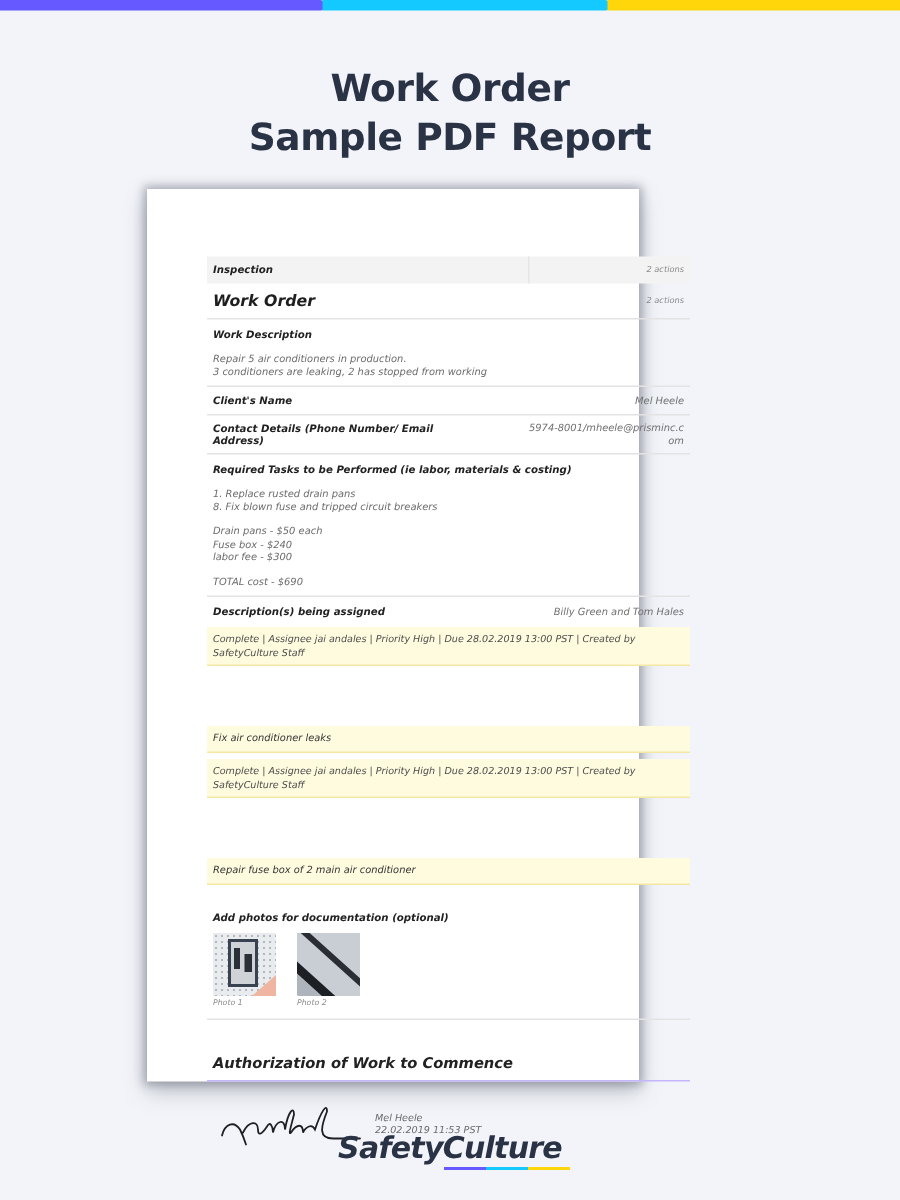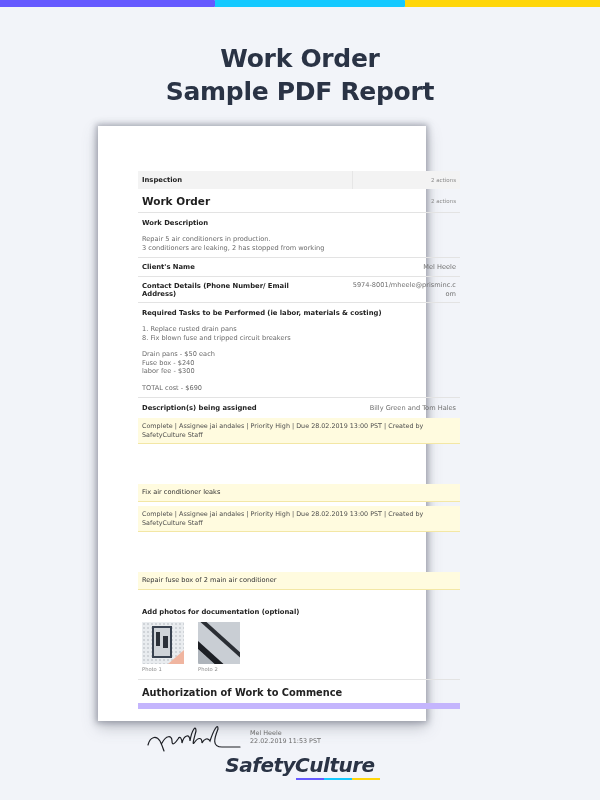--- a/index.html
+++ b/index.html
@@ -19,20 +19,21 @@
     .hero-title {
       position: absolute; top: 42px; left: 0; width: 600px;
       text-align: center; font-family: "DejaVu Sans", sans-serif; font-weight: bold;
       font-size: 25px; line-height: 33px; color: #2a3345; letter-spacing: -0.3px;
     }
 
     .paper {
       position: absolute; left: 98px; top: 126px; width: 328px; height: 595px;
       background: #ffffff;
       box-shadow: 0 0 6px 2px rgba(90,95,110,0.45), 0 6px 14px rgba(90,95,110,0.35);
+      font-style: italic;
     }
     .content {
       position: absolute; left: 40px; top: 45px; width: 322px;
       font-size: 7px; color: #333;
     }
     .row { border-bottom: 1px solid #e3e3e3; display: flex; justify-content: space-between; align-items: center; }
     .insp-row {
       background: #f3f3f3; height: 18px; padding: 0 4px;
       border-bottom: none; position: relative;
     }
@@ -59,21 +60,21 @@
     .p1 .panel { position: absolute; left: 10px; top: 4px; width: 20px; height: 32px; border: 2px solid #394250; background: #cfd3d8; }
     .p1 .inner1 { position: absolute; left: 14px; top: 10px; width: 4px; height: 14px; background: #2b3038; }
     .p1 .inner2 { position: absolute; left: 21px; top: 14px; width: 5px; height: 12px; background: #2b3038; }
     .p1 .dots { position: absolute; left: 0; top: 0; width: 42px; height: 42px;
       background-image: radial-gradient(#9aa0a8 0.6px, transparent 0.8px); background-size: 4px 4px; opacity: 0.7; }
     .p1 .corner { position: absolute; right: 0; bottom: 0; width: 16px; height: 14px; background: #f0b5a0; clip-path: polygon(100% 0, 100% 100%, 0 100%); }
     .p2 { background: #c9ced4; }
     .p2 .band1 { position: absolute; left: -10px; top: 10px; width: 70px; height: 6px; background: #1c1f24; transform: rotate(42deg); transform-origin: left top; }
     .p2 .band2 { position: absolute; left: 4px; top: -4px; width: 70px; height: 4px; background: #2a2e34; transform: rotate(42deg); transform-origin: left top; }
     .p2 .band3 { position: absolute; left: -6px; top: 22px; width: 70px; height: 10px; background: #aeb4bb; transform: rotate(42deg); transform-origin: left top; }
-    .section-h { font-size: 9.8px; font-weight: bold; color: #222; padding: 7px 4px 5px 4px; border-bottom: 6px solid #c4b5fd; }
+    .section-h { font-size: 9.8px; font-weight: bold; color: #222; padding: 7px 4px 5px 4px; border-bottom: 1px solid #c4b5fd; margin-top: 17px; }
     .sig-block { padding: 6px 4px 0 4px; }
     .sig-area { display: flex; align-items: center; margin-top: 6px; }
     .sig-meta { margin-left: 8px; color: #6b6b6b; font-size: 6.4px; line-height: 8px; }
 
     .logo {
       position: absolute; top: 753px; left: 0; width: 600px; text-align: center;
       font-family: "DejaVu Sans", sans-serif; font-weight: bold; font-style: italic;
       font-size: 20px; color: #2a3345; letter-spacing: -0.5px;
     }
     .logo-bar { position: absolute; top: 778px; left: 296px; width: 84px; height: 2px; display: flex; }

